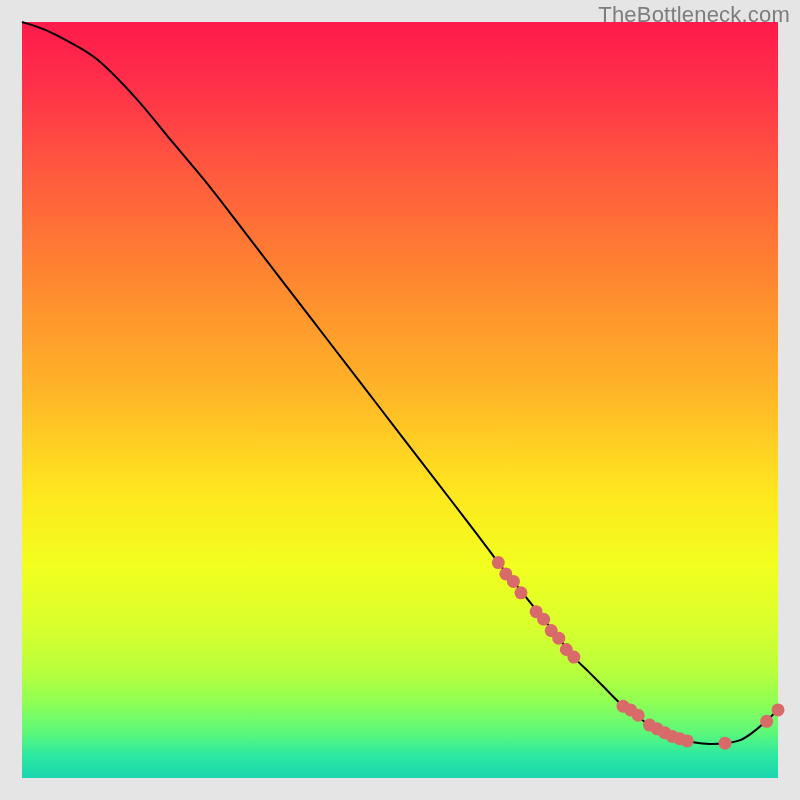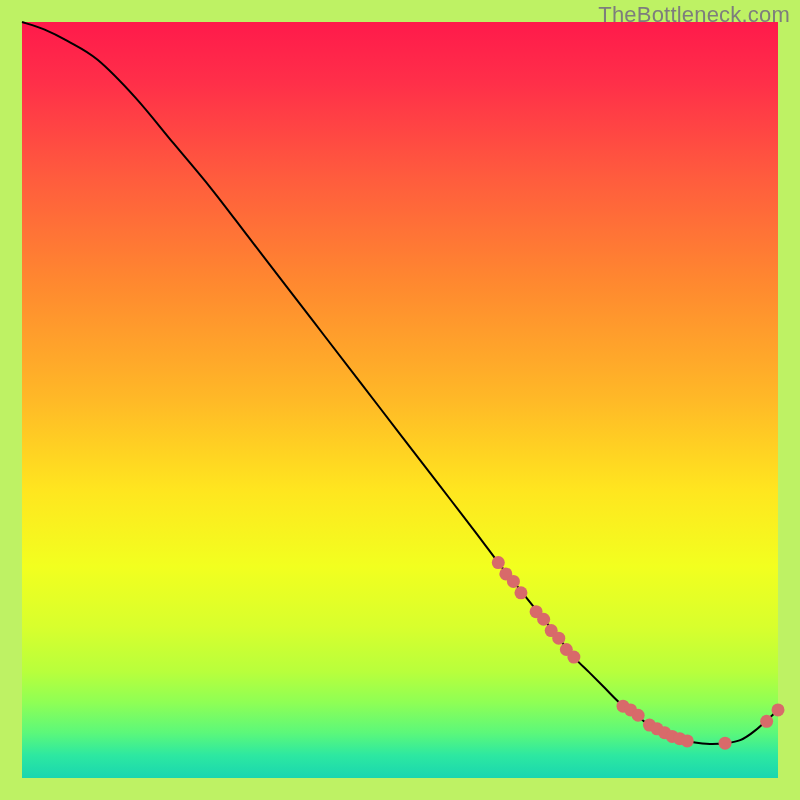--- a/index.html
+++ b/index.html
@@ -8,21 +8,21 @@
     width: 800px;
     height: 800px;
     background: #000;
     font-family: Arial, Helvetica, sans-serif;
     overflow: hidden;
   }
   .frame {
     position: relative;
     width: 800px;
     height: 800px;
-    background: #bef264;
+    background: #e5e5e5;
   }
   .watermark {
     position: absolute;
     top: 2px;
     right: 10px;
     color: #7d7d7d;
     font-size: 22px;
     font-weight: 400;
     letter-spacing: 0.2px;
     z-index: 10;

